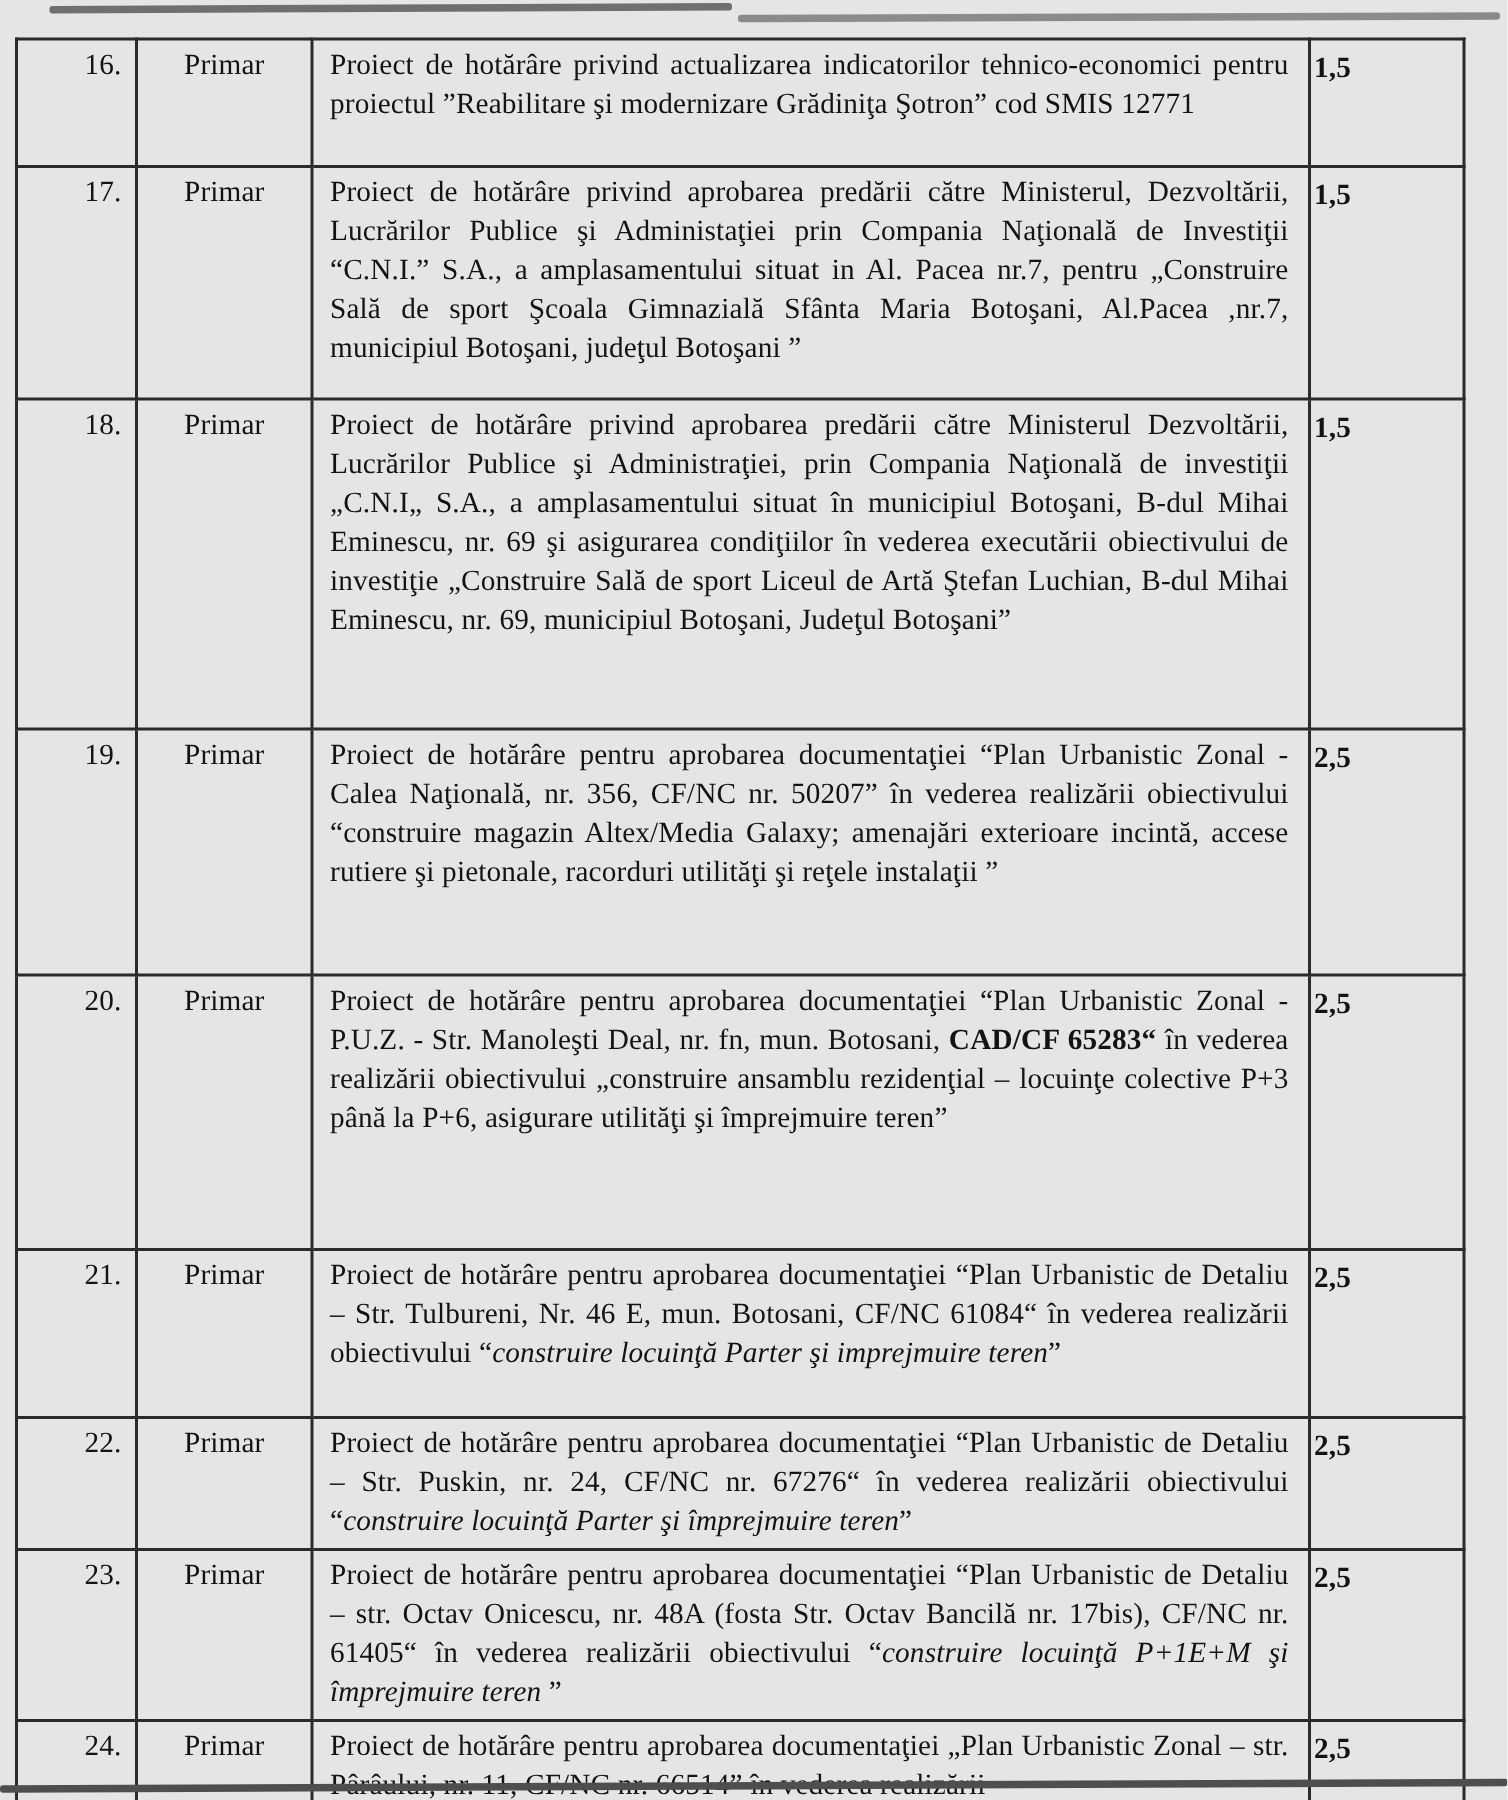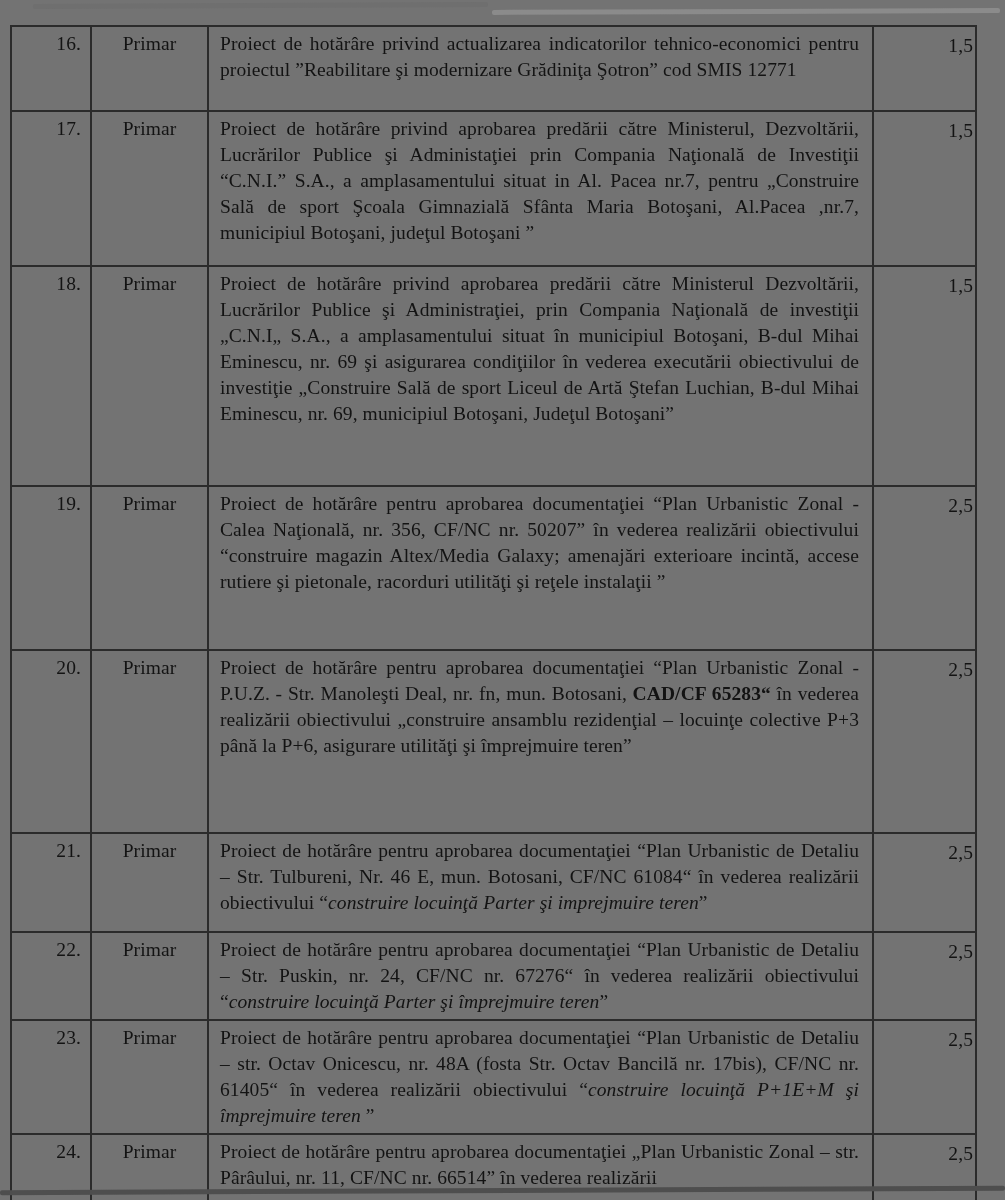--- a/index.html
+++ b/index.html
@@ -11,21 +11,21 @@
     width: 1005px;
     height: 1200px;
     font-family: "Liberation Serif", "DejaVu Serif", serif;
     color: #161616;
   }
   .page {
     position: relative;
     width: 1005px;
     height: 1200px;
     overflow: hidden;
-    background: #737373;
+    background: #e5e5e5;
   }
   .scan-blur {
     filter: blur(0.22px) contrast(1.03);
   }
   table.agenda {
     position: absolute;
     left: 10px;
     top: 25px;
     width: 965px;
     border-collapse: collapse;
@@ -34,28 +34,28 @@
   table.agenda td {
     border: 2px solid #2d2d2d;
     vertical-align: top;
     font-size: 19.5px;
     line-height: 26px;
     letter-spacing: 0.1px;
   }
   td.col-no     { text-align: right;  padding: 4px 9px 0 0; }
   td.col-init   { text-align: center; padding: 4px 2px 0 2px; }
   td.col-desc   { text-align: justify; padding: 4px 13px 4px 11px; }
-  td.col-score  { text-align: right; padding: 6px 2px 0 2px; }
+  td.col-score  { text-align: left; padding: 6px 2px 0 2px; font-weight: bold; }
 
   tr.h0 { height: 85px; }
   tr.h1 { height: 155px; }
   tr.h2 { height: 220px; }
   tr.h3 { height: 164px; margin-top: 25px; }
   tr.h4 { height: 183px; }
-  tr.h5 { height: 99px; }
+  tr.h5 { height: 112px; }
   tr.h6 { height: 88px; padding-left: 38px; }
   tr.h7 { height: 112px; }
   tr.h8 { height: 99px; }
 
   .run-normal { font-style: normal; font-weight: normal; }
   .run-bold   { font-weight: bold; }
   .run-italic { font-style: italic; }
 
   .artifact {
     position: absolute;

